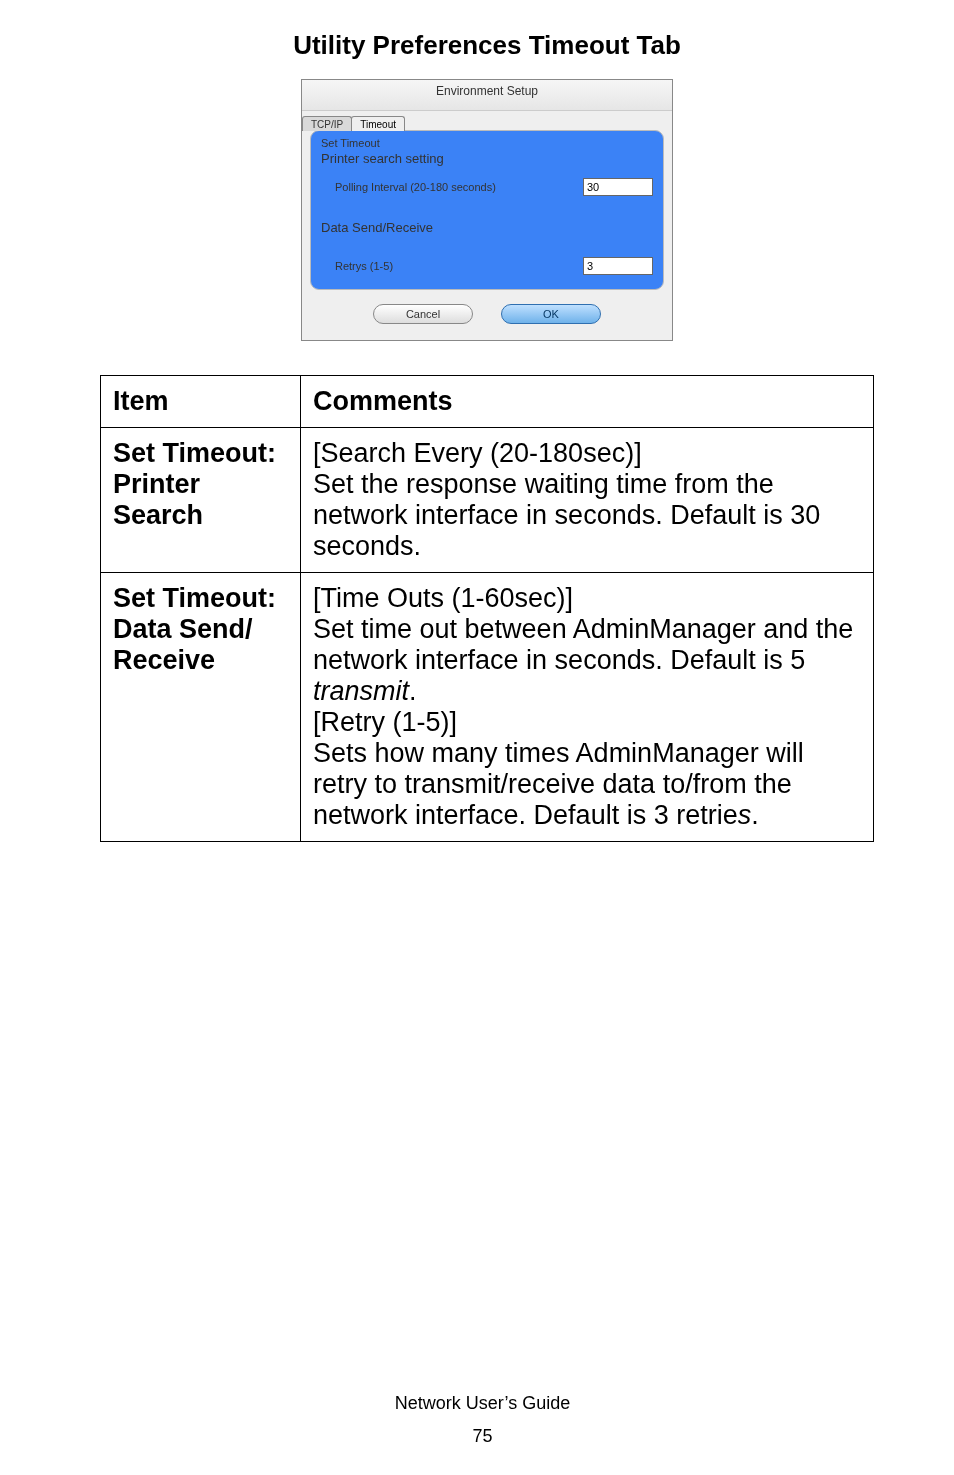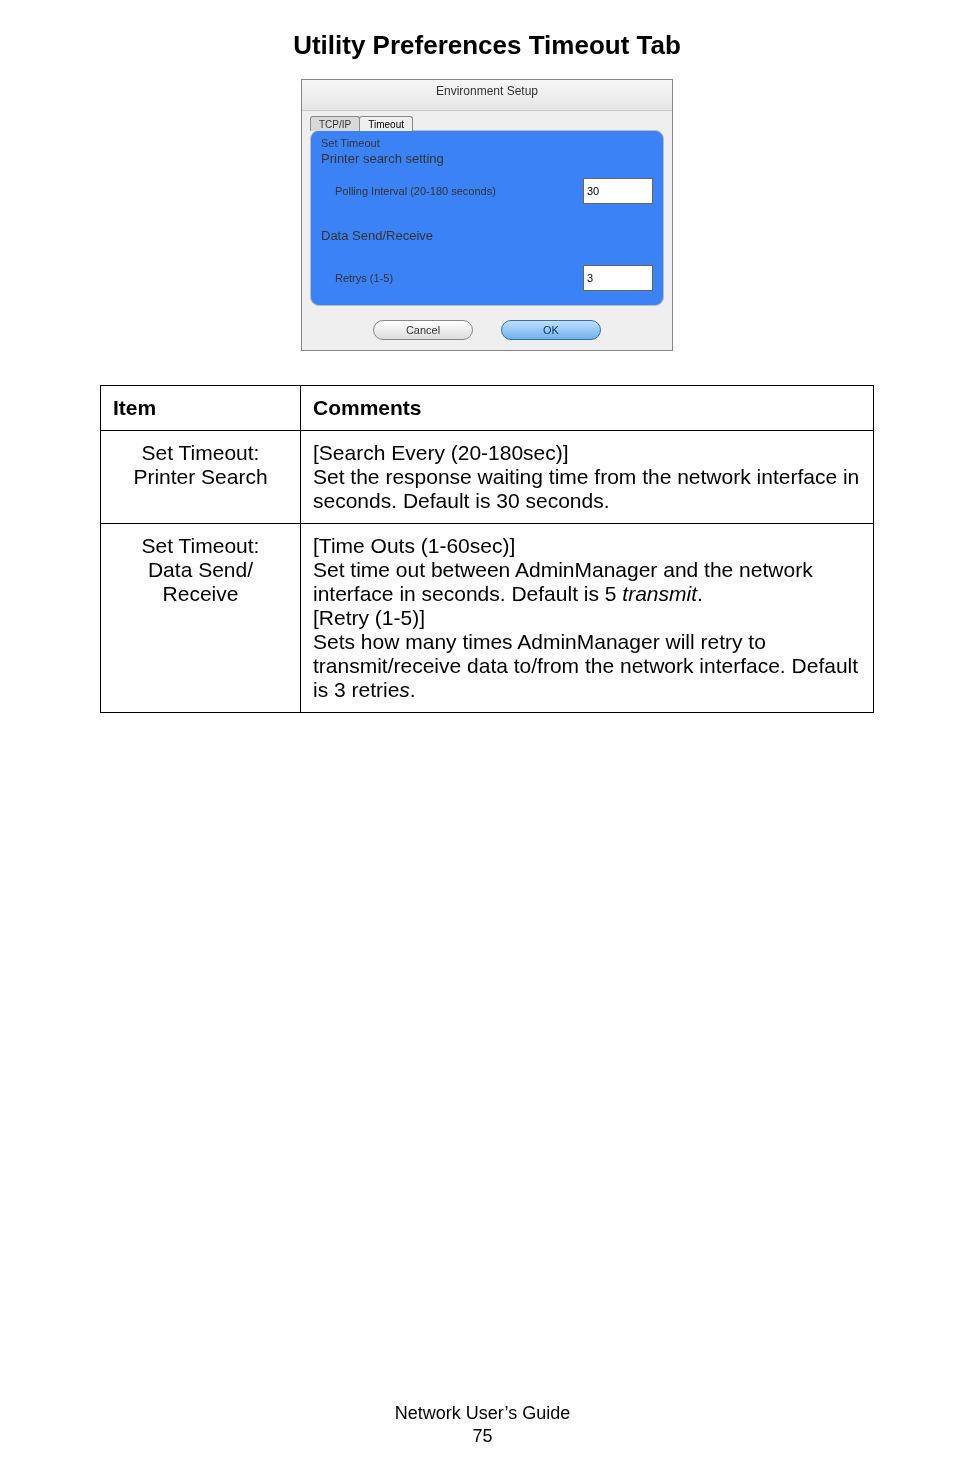--- a/index.html
+++ b/index.html
@@ -33,21 +33,21 @@
   }
   .dialog-title {
     text-align: center;
     font-size: 12px;
     padding: 4px 0 12px;
     background: linear-gradient(#f6f6f6,#e6e6e6);
     border-bottom: 1px solid #ccc;
   }
   .tabstrip {
     display: flex;
-    padding: 4px 8px 0 8px;
+    padding: 4px 8px 0 0;
     gap: 0;
   }
   .tab {
     font-size: 10px;
     padding: 2px 8px 1px;
     border: 1px solid #888;
     border-bottom: none;
     background: #d9d9d9;
     border-radius: 3px 3px 0 0;
     margin-right: -1px;
@@ -70,32 +70,32 @@
   .grp-sub { font-size: 13px; margin-top: 2px; }
   .field-row {
     display: flex;
     justify-content: space-between;
     align-items: center;
     margin-top: 12px;
   }
   .field-label { padding-left: 14px; font-size: 11px; }
   .field-input {
     width: 70px;
-    height: 26px;
+    height: 18px;
     font-size: 11px;
     padding: 1px 3px;
     border: 1px solid #666;
     background: #fff;
   }
   .spacer { height: 22px; }
   .btn-row {
     display: flex;
     justify-content: center;
     gap: 28px;
-    padding: 6px 0 10px;
+    padding: 6px 0 16px;
   }
   .mac-btn {
     min-width: 100px;
     height: 20px;
     border-radius: 10px;
     border: 1px solid #888;
     background: linear-gradient(#fff,#ddd);
     font-size: 11px;
     display: flex;
     align-items: center;
@@ -103,39 +103,39 @@
   }
   .mac-btn.default {
     border-color: #2f6fb0;
     background: linear-gradient(#bfe0ff,#6fb2ea);
     color: #093a66;
   }
 
   table.info {
     border-collapse: collapse;
     width: 100%;
-    font-size: 21px;
+    font-size: 27px;
     margin-bottom: 40px;
   }
   table.info th, table.info td {
     border: 1px solid #000;
     padding: 10px 12px;
     vertical-align: top;
     text-align: left;
   }
   table.info thead th { font-weight: bold; }
-  table.info tbody th { font-weight: normal; width: 200px; text-align: center; }
+  table.info tbody th { font-weight: bold; width: 200px; }
   .footer {
     position: absolute;
     bottom: 28px;
     left: 11px; right: 0;
     text-align: center;
     font-size: 18px;
   }
-  .footer .pg { margin-top: 2px; }
+  .footer .pg { margin-top: 12px; }
   em.it { font-style: italic; }
 </style>
 </head>
 <body>
 
 <h1>Utility Preferences Timeout Tab</h1>
 
 <div class="dialog-wrap">
   <div class="dialog">
     <div class="dialog-title">Environment Setup</div>

